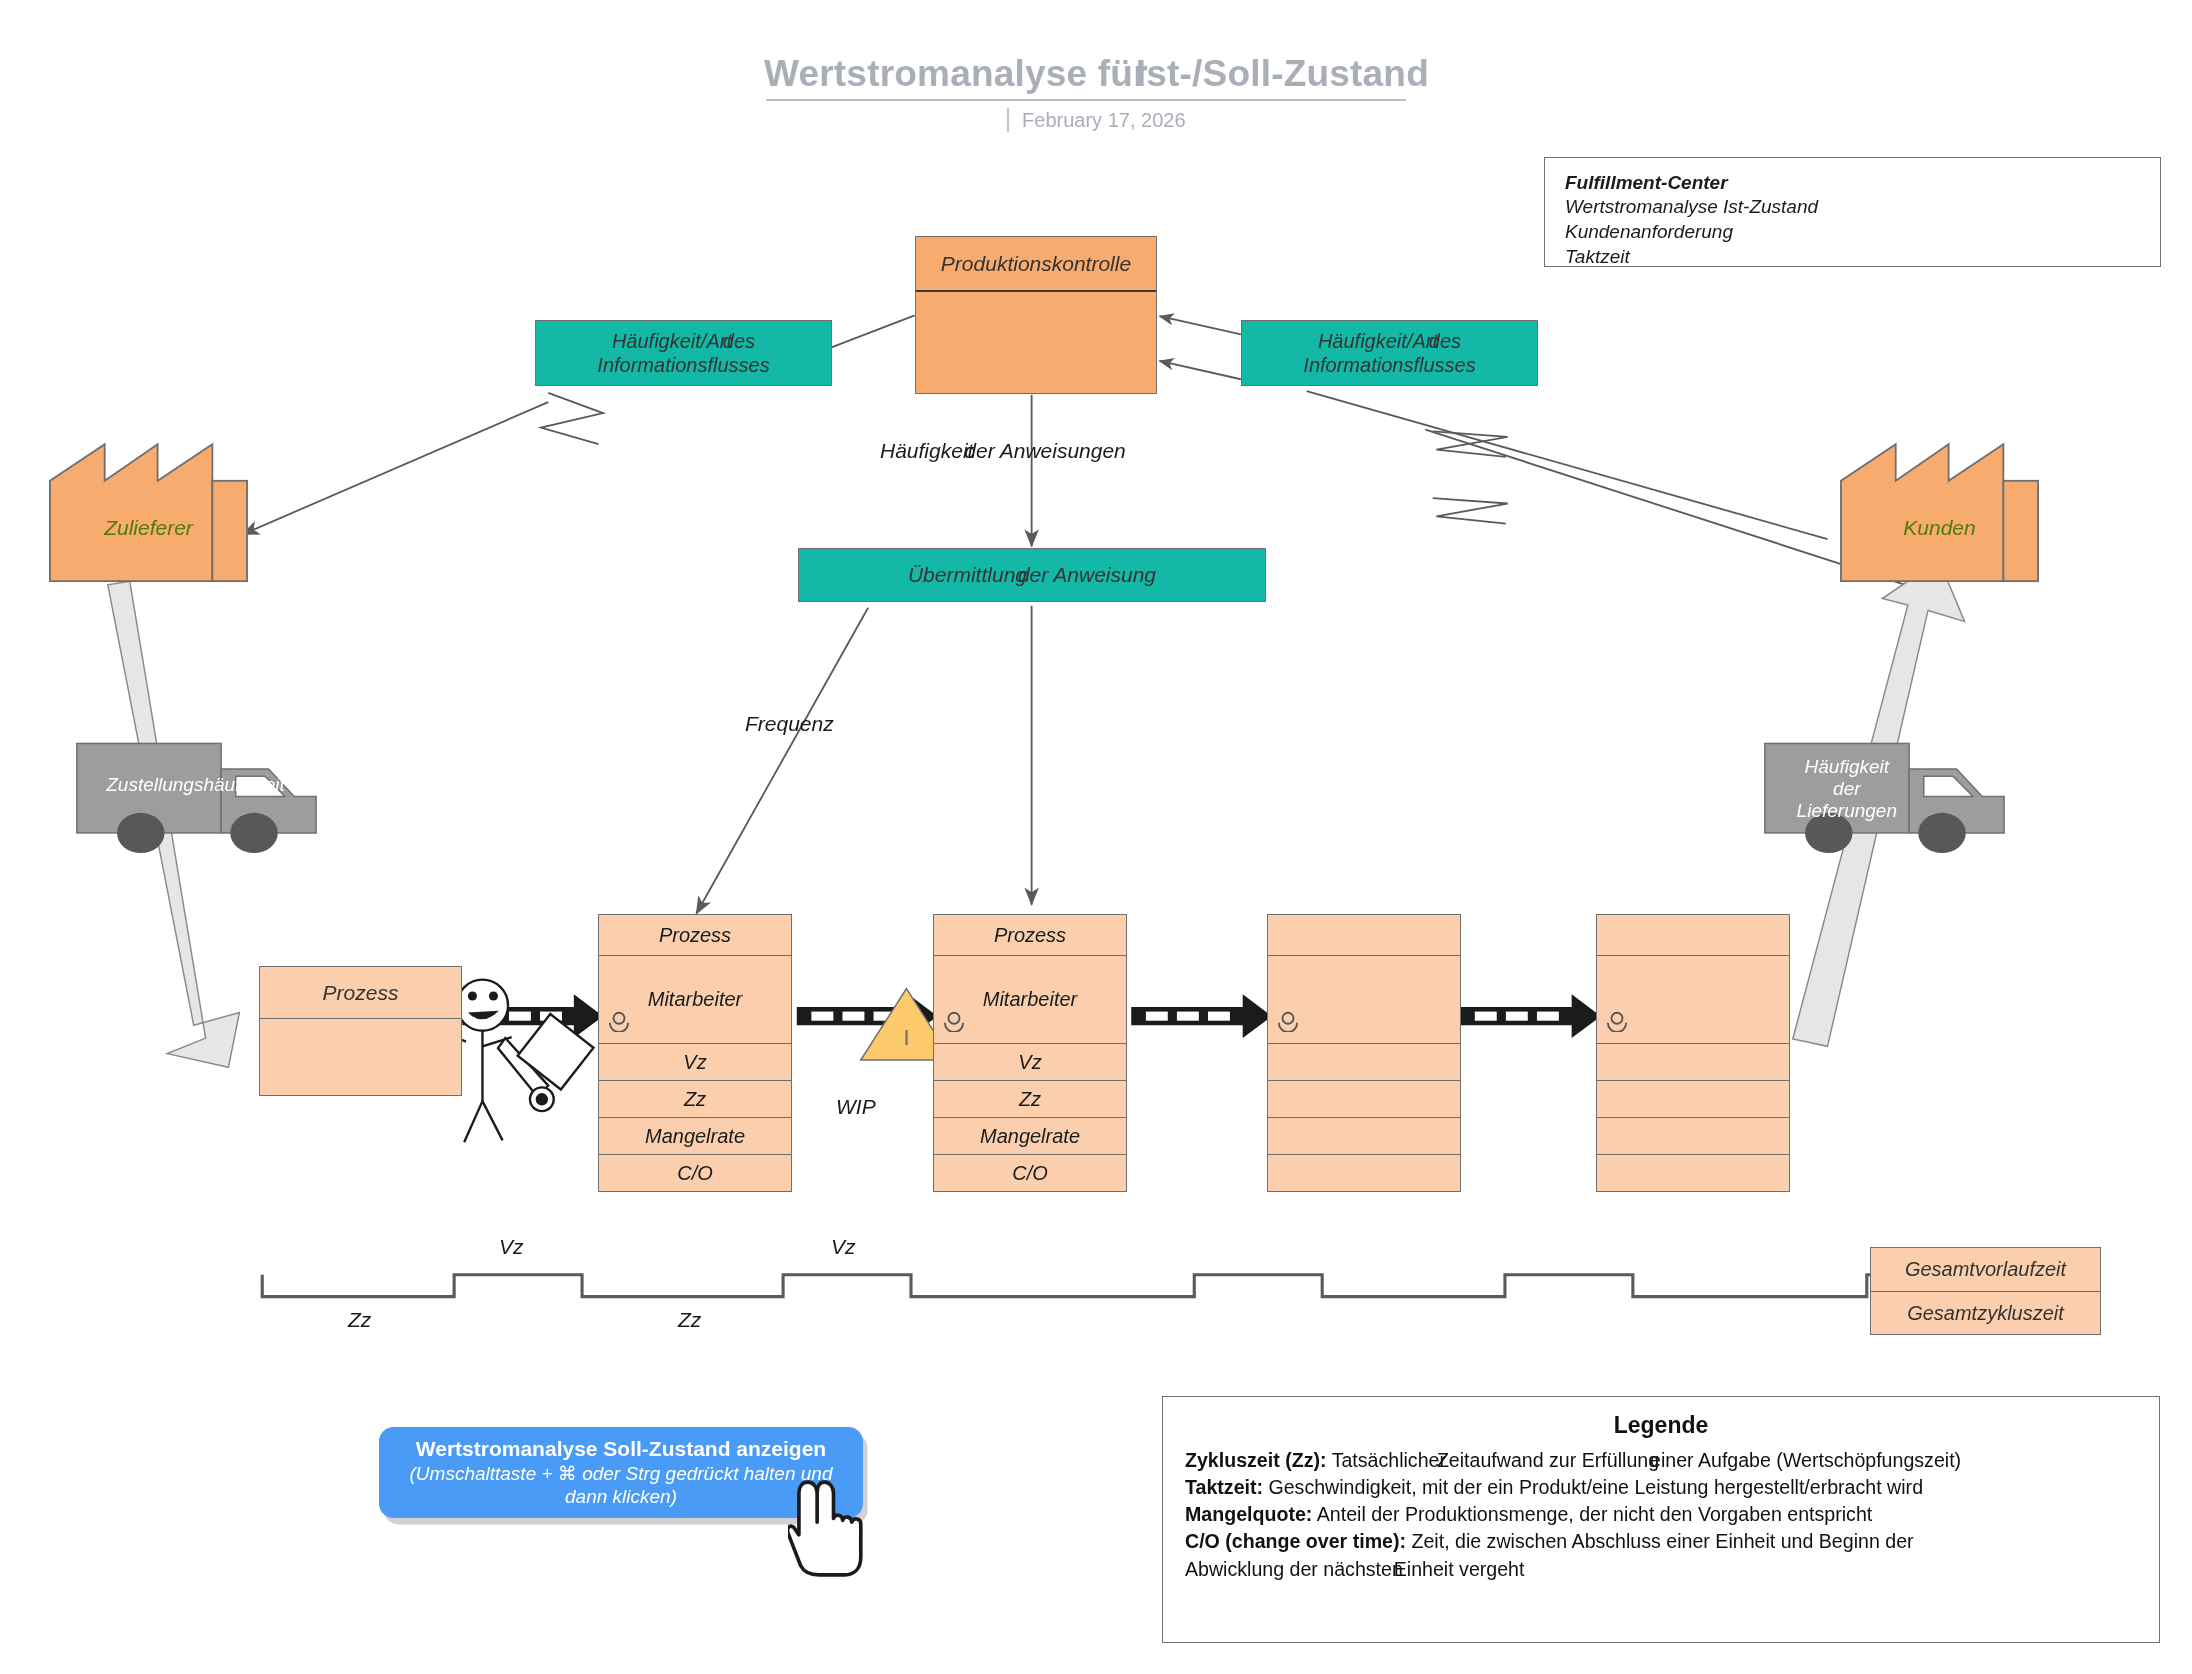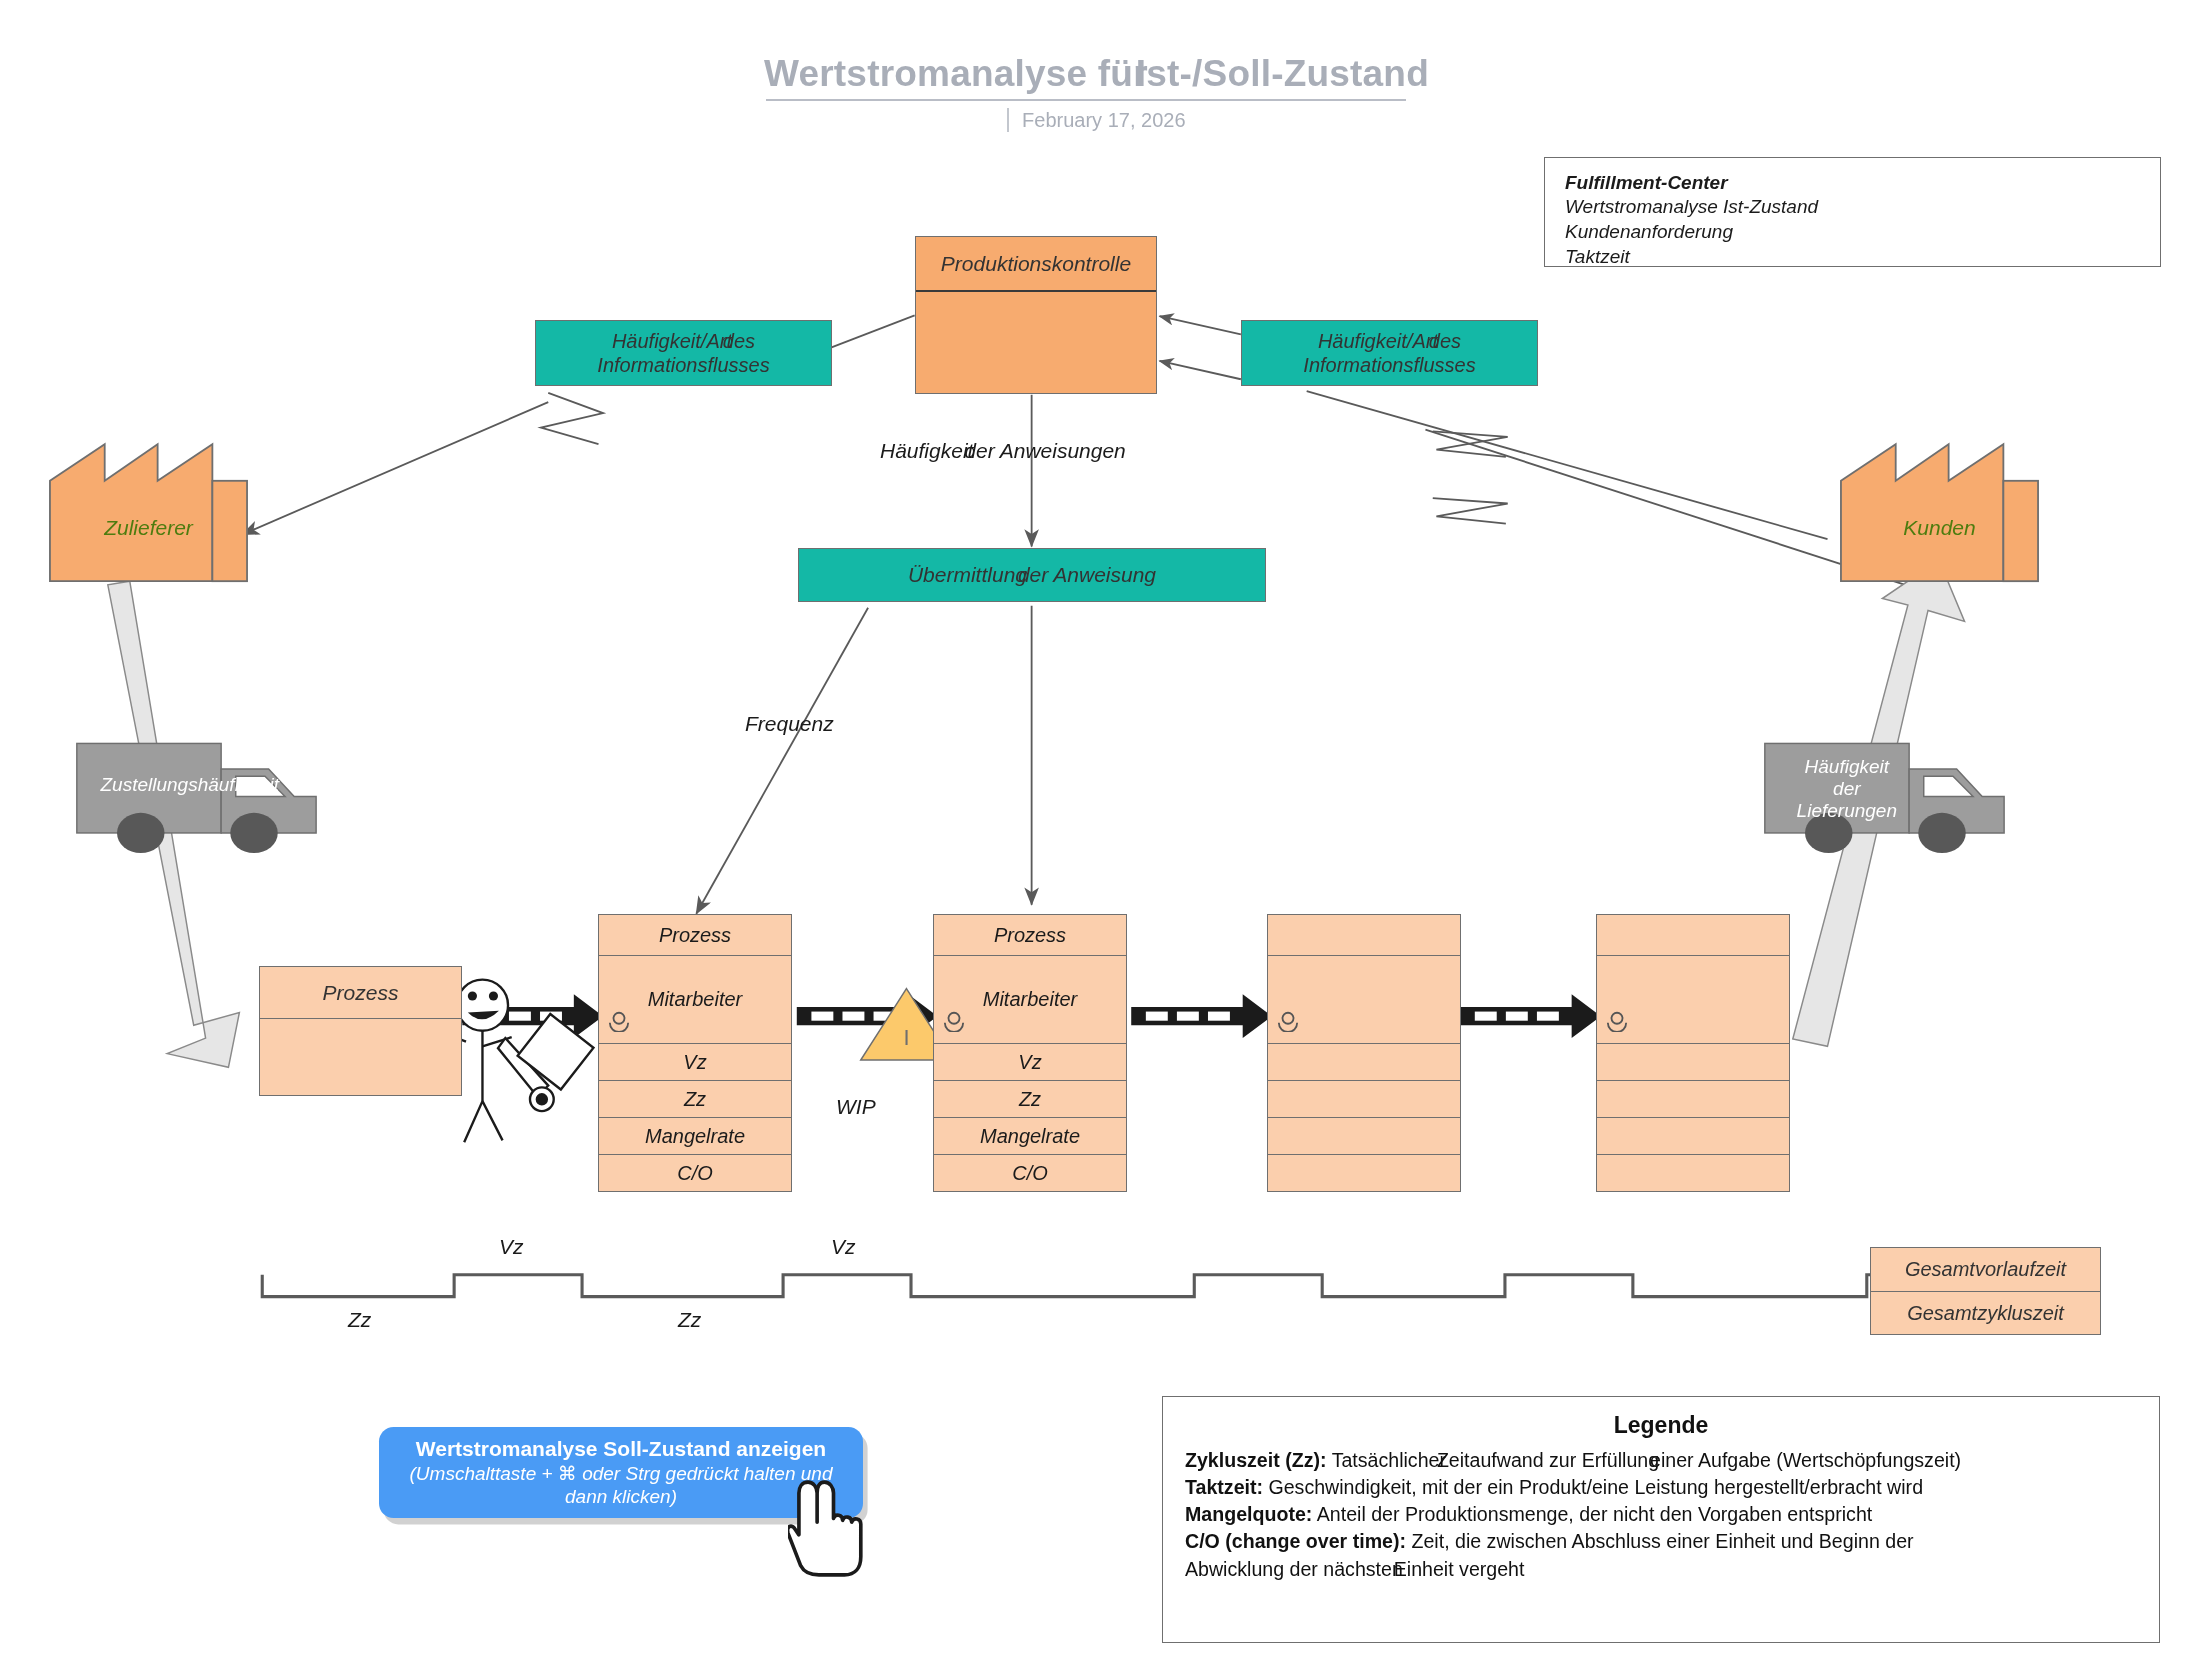--- a/index.html
+++ b/index.html
@@ -54,21 +54,21 @@
   .factory .lbl{position:absolute;left:0;top:79px;width:201px;text-align:center;
                 font-style:italic;font-size:21px;color:#4d7c0f;}
   #zulieferer{left:48px;top:437px;}
   #kunden{left:1839px;top:437px;}
 
   
   .truck{width:274px;height:119px;}
   .truck .tlbl{position:absolute;color:#ffffff;font-style:italic;font-size:19px;
                line-height:1.17;text-align:center;}
   #truck-left{left:75px;top:736px;}
-  #truck-left .tlbl{left:1px;top:38px;width:203px;text-align:right;}
+  #truck-left .tlbl{left:19px;top:38px;width:203px;text-align:center;}
   #truck-right{left:1763px;top:736px;}
   #truck-right .tlbl{left:12.8px;top:20px;width:142px;}
 
   
   .proc{width:194px;}
   .proc .r{border-left:1.5px solid #6f6f6f;border-right:1.5px solid #6f6f6f;
            border-bottom:1.5px solid #6f6f6f;background:#fbcfad;box-sizing:border-box;
            font-style:italic;font-size:20px;color:#1b1b1b;
            display:flex;align-items:center;justify-content:center;}
   .proc .r.first{border-top:1.5px solid #6f6f6f;}

